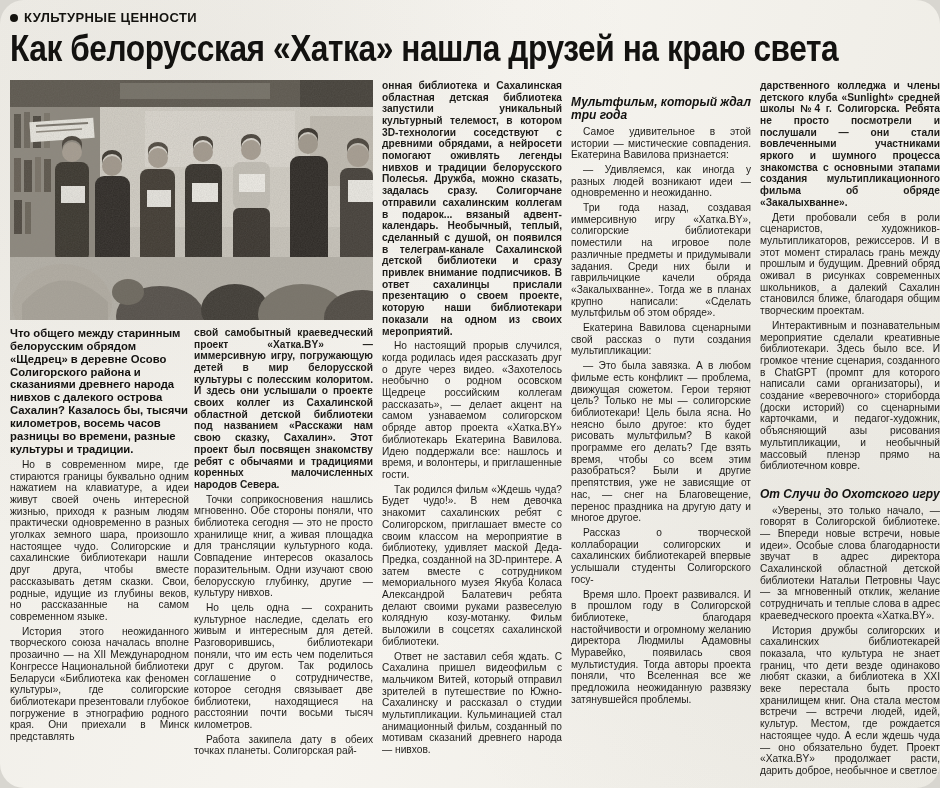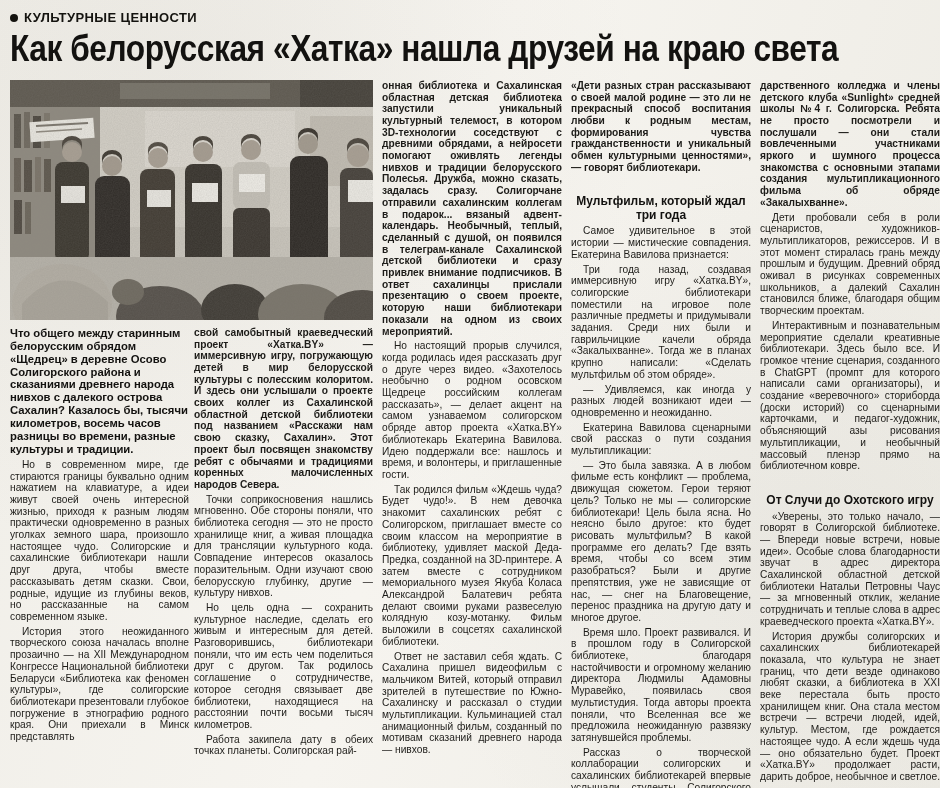--- a/index.html
+++ b/index.html
@@ -9,37 +9,38 @@
     margin:0 auto;
     box-sizing:border-box;
     padding:10px 0 0 10px;
     overflow:hidden;
     background:
       radial-gradient(circle at 20% 15%, rgba(160,155,145,0.10), rgba(0,0,0,0) 45%),
       radial-gradient(circle at 85% 70%, rgba(150,148,140,0.08), rgba(0,0,0,0) 40%),
       linear-gradient(105deg,#f0eee8,#f6f4ef 45%,#edebe4);
     font-family:"Liberation Sans", sans-serif;
     color:#1d1c19;
+    border-radius:24px;
   }
   .rubric{display:flex;align-items:center;gap:6px;font-weight:bold;font-size:13px;letter-spacing:.4px;color:#14130f;}
   .bullet{width:8px;height:8px;border-radius:50%;background:#14130f;flex:0 0 auto;}
   h1.headline{
     margin:5px 0 12px;
     font-size:36px;font-weight:bold;letter-spacing:-.5px;line-height:1.05;
     color:#131210;white-space:nowrap;
     transform:scaleX(.88);transform-origin:left center;
   }
   .bodygrid{display:flex;gap:9px;align-items:flex-start;}
   .leftgroup{flex:0 0 363px;min-width:0;}
   .cols2{display:flex;gap:5px;}
   .col{flex:1 1 0;min-width:0;font-size:10.2px;line-height:11.7px;text-align:justify;hyphens:auto;-webkit-hyphens:auto;}
   .col p{margin:0 0 3px;text-indent:12px;}
   .col p.noindent{text-indent:0;font-weight:bold;}
   .lead{font-weight:bold;font-size:11.3px;line-height:12.9px;text-indent:0 !important;text-align:left;margin:0 0 4px;color:#131210;}
-  h3.sub{font-size:12px;line-height:13.5px;margin:22px 0 3px;text-align:center;color:#12110f;font-family:"Liberation Sans",sans-serif;}
+  h3.sub{font-size:12px;line-height:13.5px;margin:16px 0 3px;text-align:left;color:#12110f;font-family:"Liberation Sans",sans-serif;font-style:italic;}
   figure.photo{margin:0 0 7px;width:363px;height:240px;overflow:hidden;background:#c9c5bc;}
   figure.photo svg{display:block;}
 </style>
 </head>
 <body>
 
 <div class="page">
 
   <div class="rubric">
     <span class="bullet"></span>
@@ -151,29 +152,28 @@
     </div>
 
     <div class="col">
       <p class="noindent">онная библиотека и Сахалинская областная детская библиотека запустили уникальный культурный телемост, в котором 3D-технологии соседствуют с древними обрядами, а нейросети помогают оживлять легенды нивхов и традиции белорусского Полесья. Дружба, можно сказать, задалась сразу. Солигорчане отправили сахалинским коллегам в подарок... вязаный адвент-календарь. Необычный, теплый, сделанный с душой, он появился в телеграм-канале Сахалинской детской библиотеки и сразу привлек внимание подписчиков. В ответ сахалинцы прислали презентацию о своем проекте, которую наши библиотекари показали на одном из своих мероприятий.</p>
       <p>Но настоящий прорыв случился, когда родилась идея рассказать друг о друге через видео. «Захотелось необычно о родном осовском Щедреце российским коллегам рассказать», — делает акцент на самом узнаваемом солигорском обряде автор проекта «Хатка.BY» библиотекарь Екатерина Вавилова. Идею поддержали все: нашлось и время, и волонтеры, и приглашенные гости.</p>
       <p>Так родился фильм «Ждешь чуда? Будет чудо!». В нем девочка знакомит сахалинских ребят с Солигорском, приглашает вместе со своим классом на мероприятие в библиотеку, удивляет маской Деда-Предка, созданной на 3D-принтере. А затем вместе с сотрудником мемориального музея Якуба Коласа Александрой Балатевич ребята делают своими руками развеселую колядную козу-мотанку. Фильм выложили в соцсетях сахалинской библиотеки.</p>
       <p>Ответ не заставил себя ждать. С Сахалина пришел видеофильм с мальчиком Витей, который отправил зрителей в путешествие по Южно-Сахалинску и рассказал о студии мультипликации. Кульминацией стал анимационный фильм, созданный по мотивам сказаний древнего народа — нивхов.</p>
     </div>
 
     <div class="col">
-      <p class="noindent">«Дети разных стран рассказывают о своей малой родине — это ли не прекрасный способ воспитания любви к родным местам, формирования чувства гражданственности и уникальный обмен культурными ценностями», — говорят библиотекари.</p>
       <h3 class="sub">Мультфильм, который ждал три года</h3>
       <p>Самое удивительное в этой истории — мистические совпадения. Екатерина Вавилова признается:</p>
+      <p>— Удивляемся, как иногда у разных людей возникают идеи — одновременно и неожиданно.</p>
       <p>Три года назад, создавая иммерсивную игру «Хатка.BY», солигорские библиотекари поместили на игровое поле различные предметы и придумывали задания. Среди них были и гаврильчицкие качели обряда «Закалыхванне». Тогда же в планах крупно написали: «Сделать мультфильм об этом обряде».</p>
-      <p>— Удивляемся, как иногда у разных людей возникают идеи — одновременно и неожиданно.</p>
       <p>Екатерина Вавилова сценарными свой рассказ о пути создания мультипликации:</p>
       <p>— Это была завязка. А в любом фильме есть конфликт — проблема, движущая сюжетом. Герои теряют цель? Только не мы — солигорские библиотекари! Цель была ясна. Но неясно было другое: кто будет рисовать мультфильм? В какой программе его делать? Где взять время, чтобы со всем этим разобраться? Были и другие препятствия, уже не зависящие от нас, — снег на Благовещение, перенос праздника на другую дату и многое другое.</p>
+      <p>Рассказ о творческой коллаборации солигорских и сахалинских библиотекарей впервые услышали студенты Солигорского госу-</p>
       <p>Время шло. Проект развивался. И в прошлом году в Солигорской библиотеке, благодаря настойчивости и огромному желанию директора Людмилы Адамовны Муравейко, появилась своя мультистудия. Тогда авторы проекта поняли, что Вселенная все же предложила неожиданную развязку затянувшейся проблемы.</p>
-      <p>Рассказ о творческой коллаборации солигорских и сахалинских библиотекарей впервые услышали студенты Солигорского госу-</p>
     </div>
 
     <div class="col">
       <p class="noindent">дарственного колледжа и члены детского клуба «Sunlight» средней школы №4 г. Солигорска. Ребята не просто посмотрели и послушали — они стали вовлеченными участниками яркого и шумного процесса знакомства с основными этапами создания мультипликационного фильма об обряде «Закалыхванне».</p>
       <p>Дети пробовали себя в роли сценаристов, художников-мультипликаторов, режиссеров. И в этот момент стиралась грань между прошлым и будущим. Древний обряд оживал в рисунках современных школьников, а далекий Сахалин становился ближе, благодаря общим творческим проектам.</p>
       <p>Интерактивным и познавательным мероприятие сделали креативные библиотекари. Здесь было все. И громкое чтение сценария, созданного в ChatGPT (промпт для которого написали сами организаторы), и создание «веревочного» сториборда (доски историй) со сценарными карточками, и педагог-художник, объясняющий азы рисования мультипликации, и необычный массовый пленэр прямо на библиотечном ковре.</p>
       <h3 class="sub">От Случи до Охотского игру</h3>
       <p>«Уверены, это только начало, — говорят в Солигорской библиотеке. — Впереди новые встречи, новые идеи». Особые слова благодарности звучат в адрес директора Сахалинской областной детской библиотеки Натальи Петровны Чаус — за мгновенный отклик, желание сотрудничать и теплые слова в адрес краеведческого проекта «Хатка.BY».</p>
       <p>История дружбы солигорских и сахалинских библиотекарей показала, что культура не знает границ, что дети везде одинаково любят сказки, а библиотека в XXI веке перестала быть просто хранилищем книг. Она стала местом встречи — встречи людей, идей, культур. Местом, где рождается настоящее чудо. А если ждешь чуда — оно обязательно будет. Проект «Хатка.BY» продолжает расти, дарить доброе, необычное и светлое.</p>
     </div>

